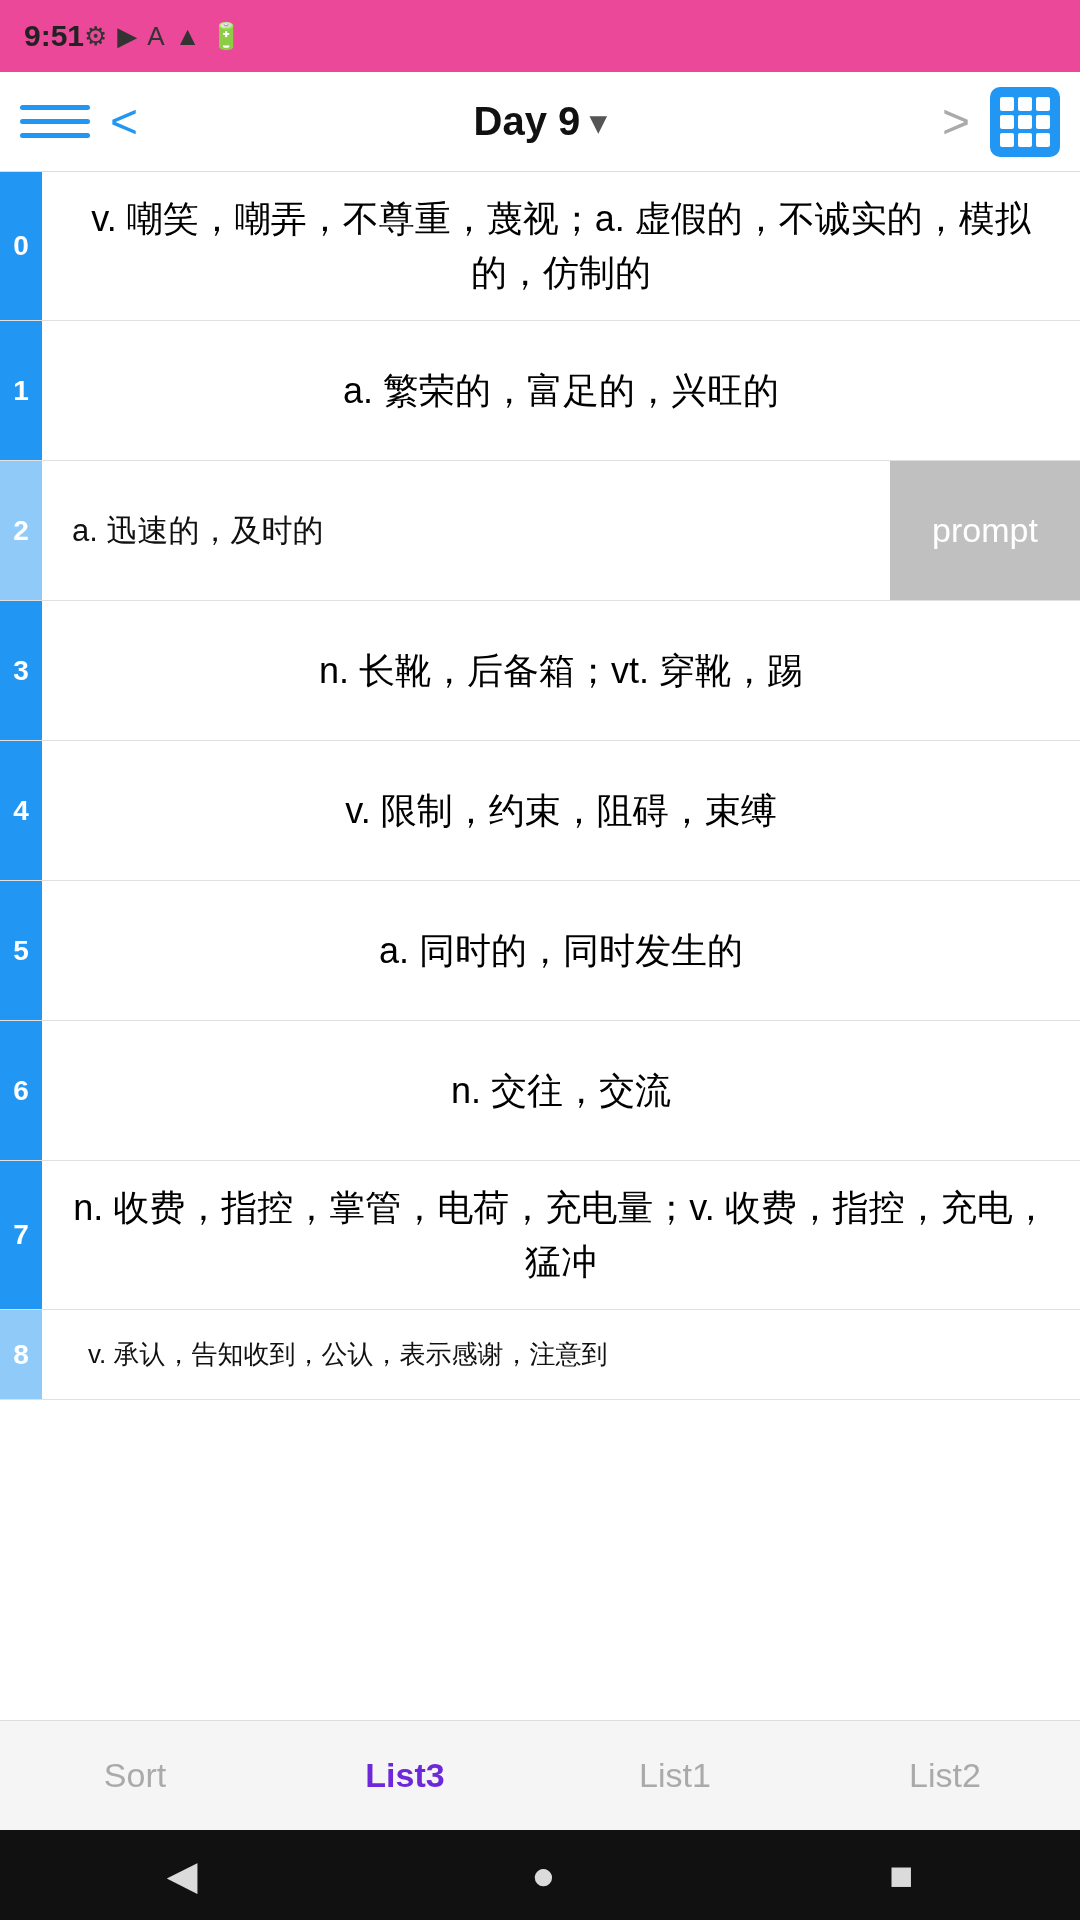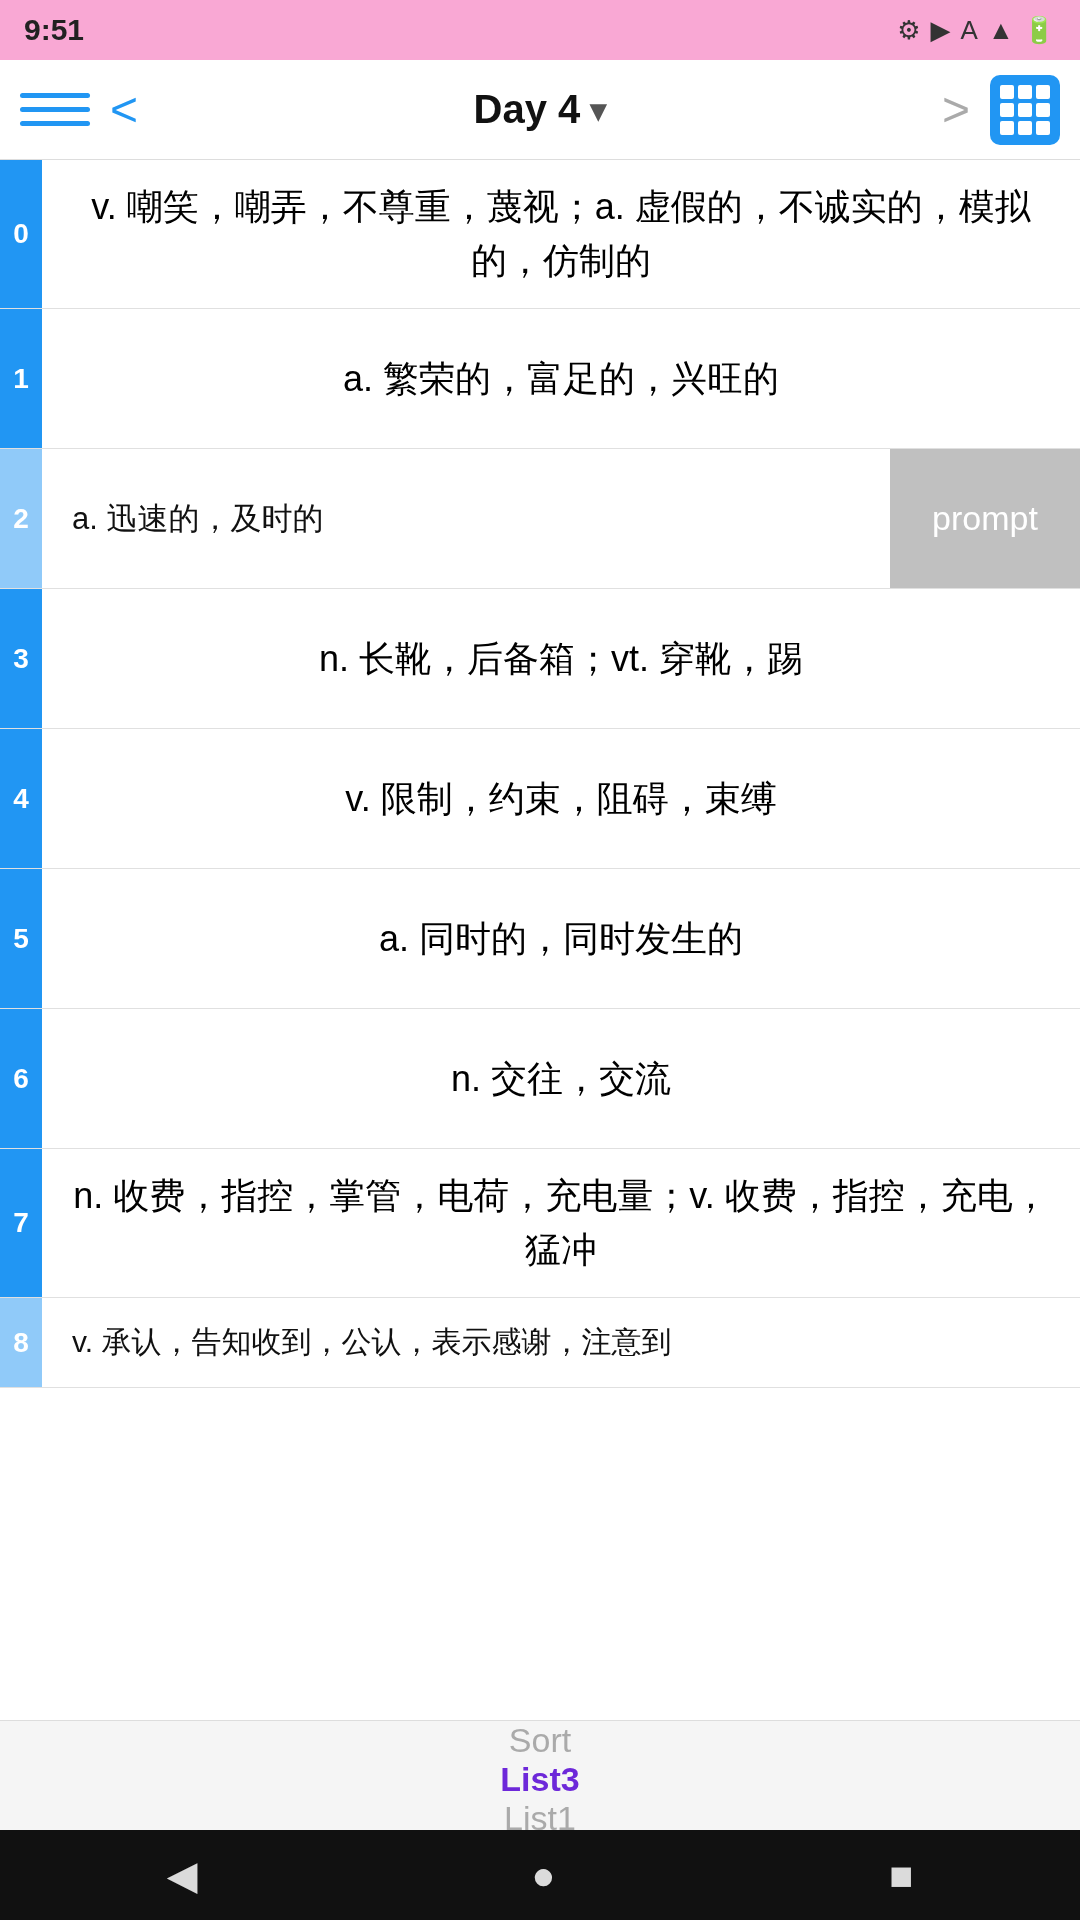--- a/index.html
+++ b/index.html
@@ -10,26 +10,26 @@
       height: 1920px;
       font-family: sans-serif;
       background: #fff;
       overflow: hidden;
       display: flex;
       flex-direction: column;
     }
 
     
     .status-bar {
-      background: #f9a8d4;
-      height: 60px;
+      background: #ec4899;
+      height: 72px;
       display: flex;
       align-items: center;
       padding: 0 24px;
-      justify-content: space-between;
+      justify-content: flex-start;
       flex-shrink: 0;
     }
     .status-bar-left {
       font-size: 30px;
       font-weight: bold;
       color: #222;
     }
     .status-bar-right {
       display: flex;
       align-items: center;
@@ -189,21 +189,21 @@
     }
     .popup-cell:first-child {
       border-left: none;
     }
 
     
     .tab-bar {
       height: 110px;
       background: #f5f5f5;
       display: flex;
-      flex-direction: column;
+      flex-direction: row;
       border-top: 1px solid #ddd;
       flex-shrink: 0;
     }
     .tab-item {
       flex: 1;
       display: flex;
       align-items: center;
       justify-content: center;
       font-size: 34px;
       color: #aaa;
@@ -246,22 +246,22 @@
       align-items: center;
       justify-content: center;
       font-size: 28px;
       font-weight: bold;
       flex-shrink: 0;
     }
     .word-content-partial {
       flex: 1;
       display: flex;
       align-items: center;
-      padding: 10px 30px;
-      font-size: 30px;
+      padding: 10px 46px;
+      font-size: 26px;
       color: #111;
       overflow: hidden;
     }
   </style>
 </head>
 <body>
 
 <div class="status-bar">
   <div class="status-bar-left">9:51</div>
   <div class="status-bar-right">
@@ -274,21 +274,21 @@
 </div>
 
 <div class="nav-bar">
   <div class="nav-menu-btn">
     <span></span>
       <span></span>
       <span></span>
   </div>
   <div class="nav-back-btn">&lt;</div>
   <div class="nav-title">
-    <span>Day 4</span>
+    <span>Day 9</span>
     <span class="nav-title-chevron">▾</span>
   </div>
   <div class="nav-forward-btn">&gt;</div>
   <div class="nav-grid-btn">
     <div class="grid-icon">
       <span></span>
         <span></span>
         <span></span>
       <span></span>
         <span></span>

